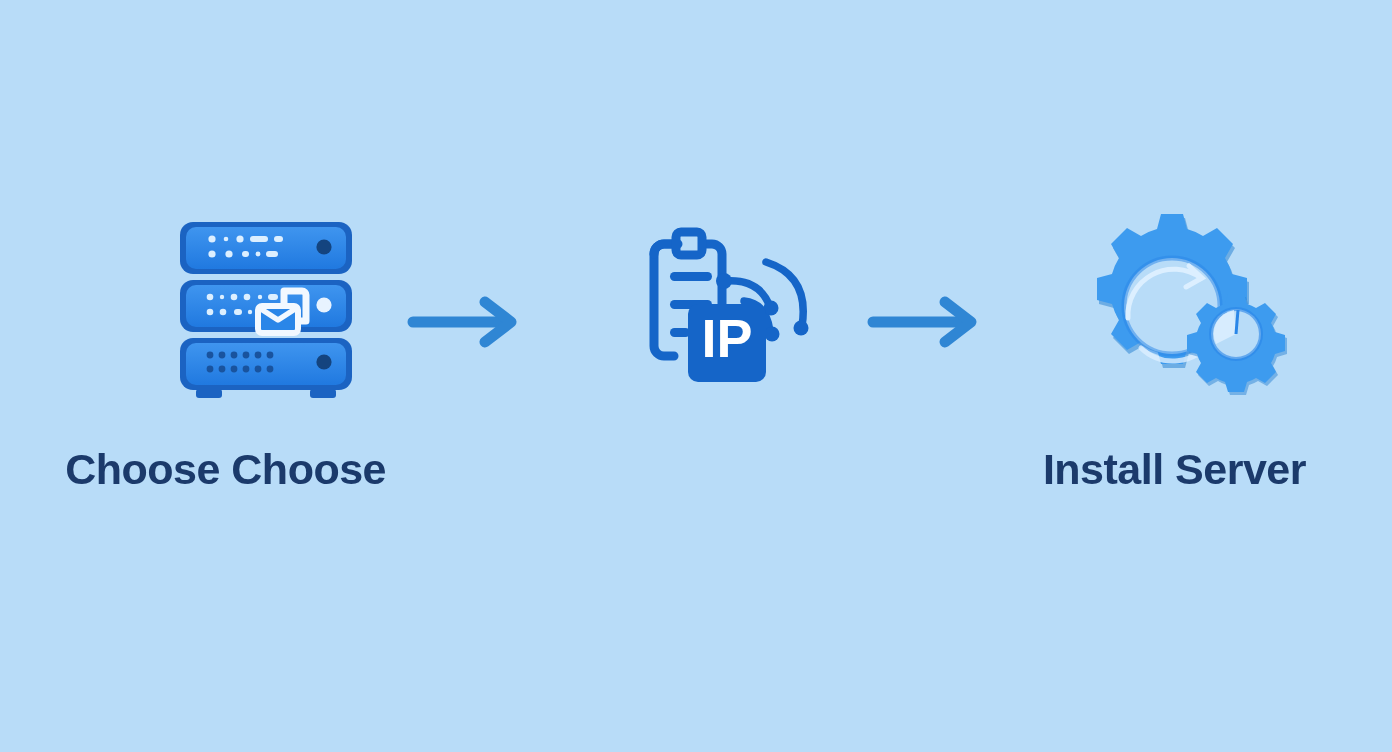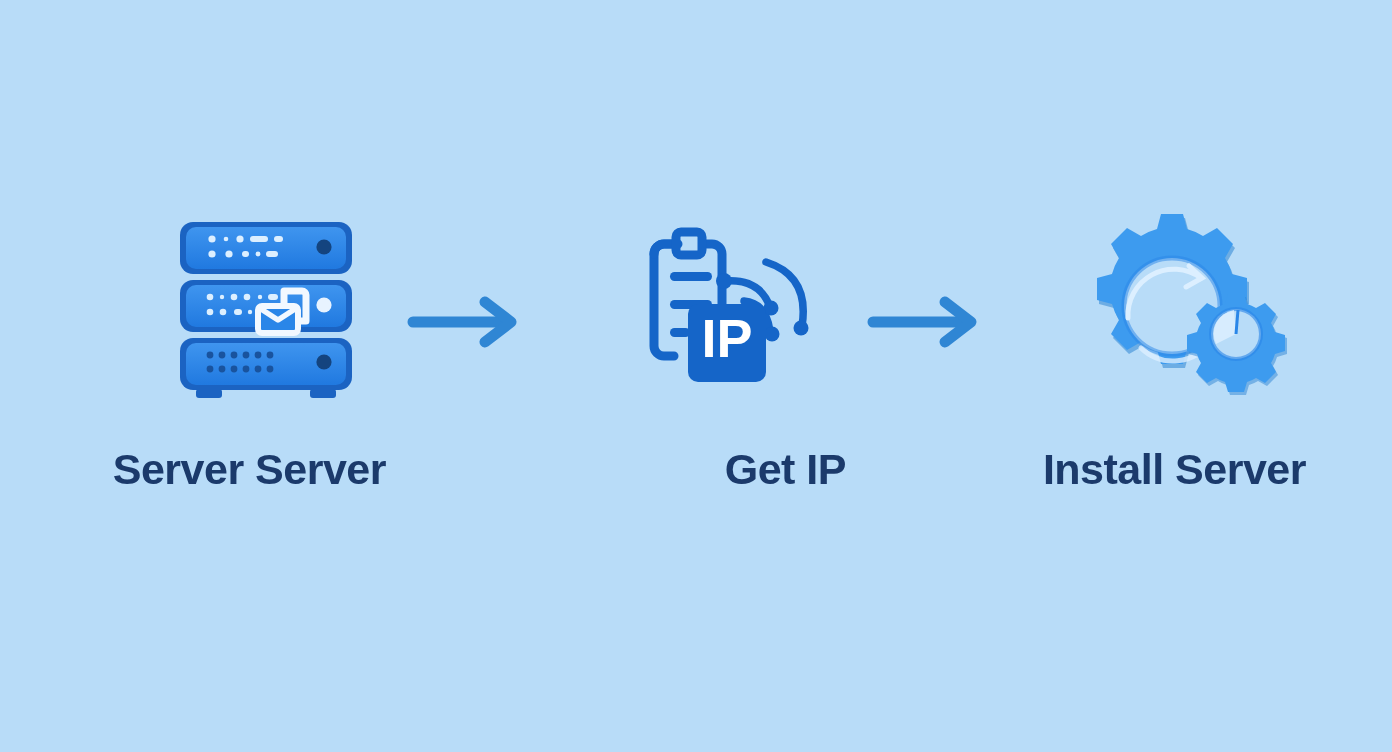--- a/index.html
+++ b/index.html
@@ -135,21 +135,21 @@
               <circle cx="80" cy="163" r="3.4"></circle>
             <circle cx="92" cy="163" r="3.4"></circle>
               <circle cx="104" cy="163" r="3.4"></circle>
           </g>
           <circle cx="158" cy="156" r="7.6" fill="#14447f"></circle>
 
           <rect x="30" y="183" width="26" height="9" rx="3" fill="#1b63c2"></rect>
           <rect x="144" y="183" width="26" height="9" rx="3" fill="#1b63c2"></rect>
         </svg>
       </div>
-      <div class="step-label">Server Server</div>
+      <div class="step-label">Choose Choose</div>
     </div>
 
     <div class="arrow">
       <svg width="118" height="56" viewBox="0 0 118 56">
         <path d="M6 28 H92" fill="none" stroke="#2f86d4" stroke-width="11" stroke-linecap="round"></path>
         <path d="M78 8 L104 28 L78 48" fill="none" stroke="#2f86d4" stroke-width="11" stroke-linecap="round" stroke-linejoin="round"></path>
       </svg>
     </div>
 
     <div class="step">
@@ -177,21 +177,20 @@
             <circle cx="146" cy="128" r="7.5"></circle>
             <circle cx="175" cy="122" r="7.5"></circle>
           </g>
 
           <g>
             <rect x="62" y="98" width="78" height="78" rx="10" fill="#1565c8"></rect>
             <text x="101" y="151" text-anchor="middle" font-family="Liberation Sans, sans-serif" font-size="54" font-weight="bold" fill="#ffffff">IP</text>
           </g>
         </svg>
       </div>
-      <div class="step-label">Get IP</div>
     </div>
 
     <div class="arrow">
       <svg width="118" height="56" viewBox="0 0 118 56">
         <path d="M6 28 H92" fill="none" stroke="#2f86d4" stroke-width="11" stroke-linecap="round"></path>
         <path d="M78 8 L104 28 L78 48" fill="none" stroke="#2f86d4" stroke-width="11" stroke-linecap="round" stroke-linejoin="round"></path>
       </svg>
     </div>
 
     <div class="step">

